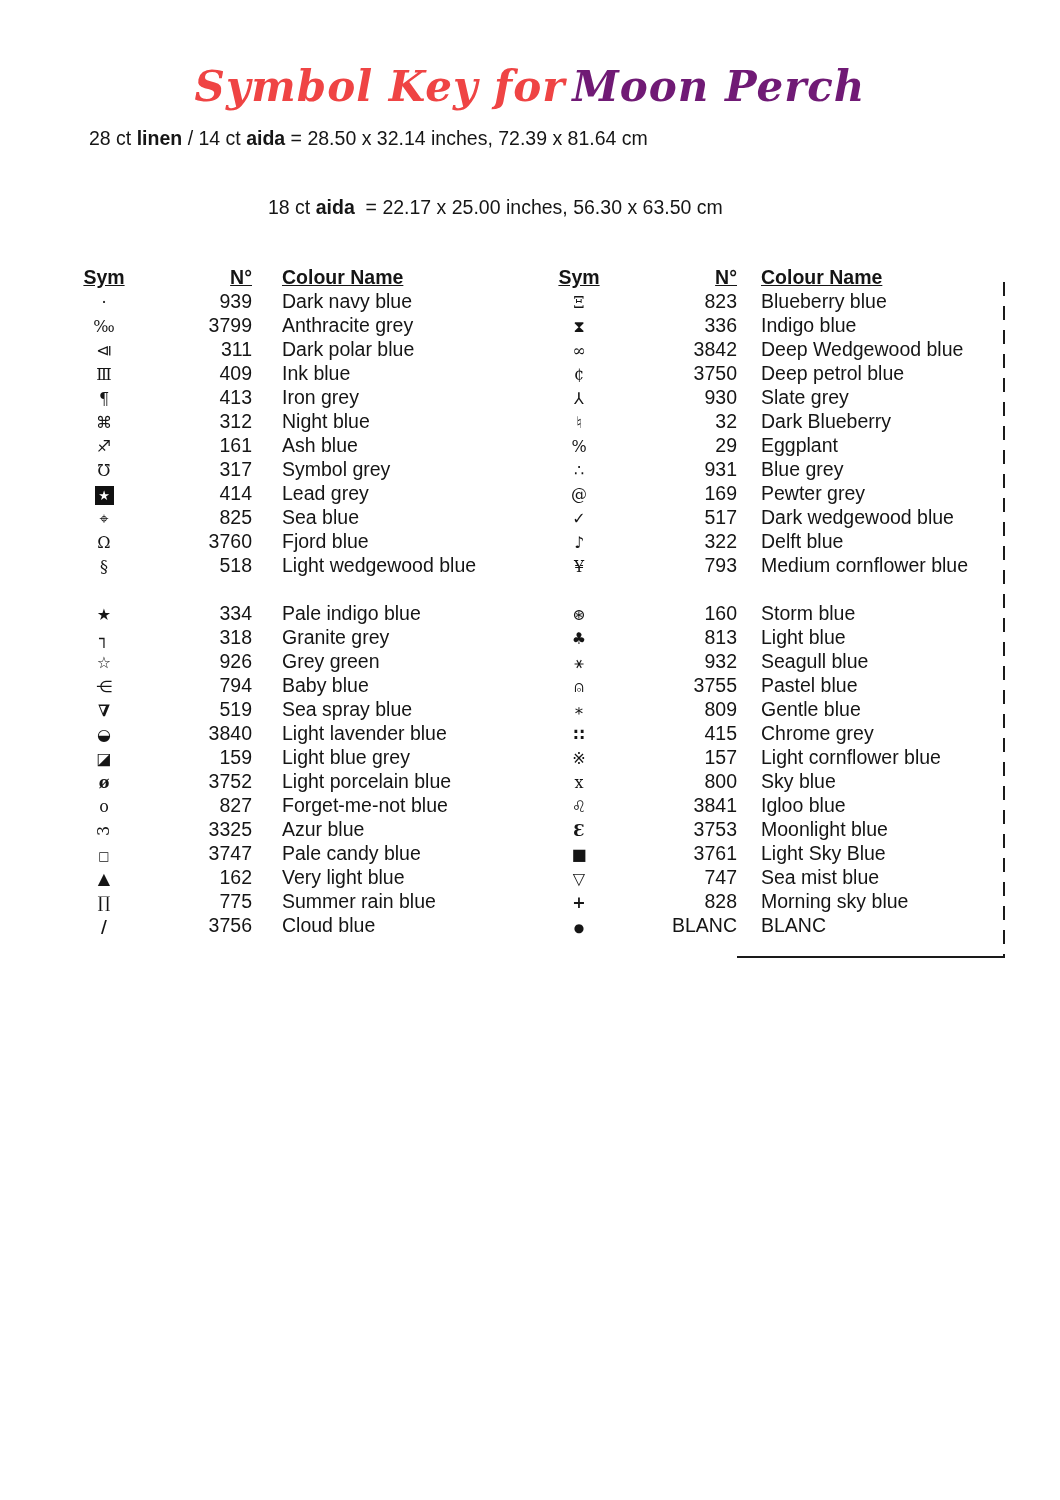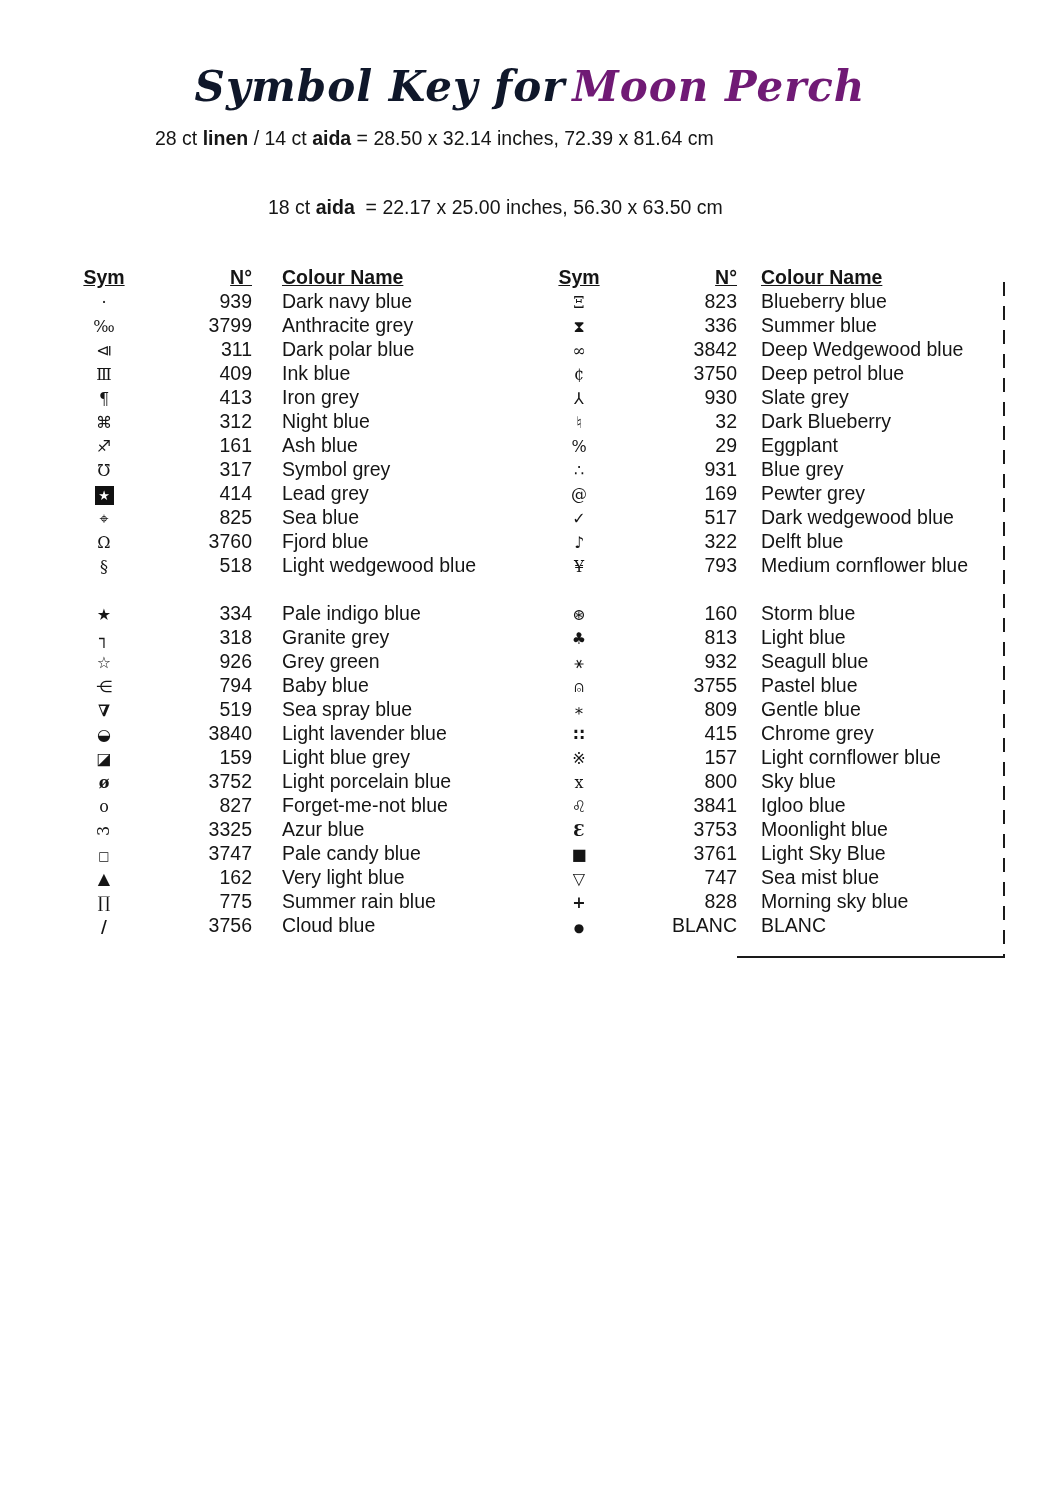--- a/index.html
+++ b/index.html
@@ -3,30 +3,30 @@
 <meta charset="utf-8">
 <style>
   html,body{margin:0;padding:0;background:#fff;}
   body{width:1060px;height:1500px;font-family:"Liberation Sans",sans-serif;color:#151515;}
   .page{position:relative;width:1060px;height:1500px;background:#fff;overflow:hidden;}
 
   
   .title{position:absolute;top:62px;left:0;width:100%;margin:0;text-align:center;
          font-family:"DejaVu Serif",serif;font-style:italic;font-weight:bold;font-size:42px;
          letter-spacing:1px;white-space:nowrap;}
-  .t-black{color:#0f172a;}
+  .t-black{color:#ef4444;}
   .t-teal{color:#701a75;margin-left:7px;}
 
   
   .info{position:absolute;top:124px;left:35px;font-size:19.5px;line-height:28.5px;color:#161616;}
   .iline{display:flex;}
   .lbl{font-weight:bold;width:90px;flex:0 0 90px;}
   .segs{white-space:pre-wrap;}
   .seg-b{font-weight:bold;}
-  .ind1{margin-left:120px;}
+  .ind1{margin-left:54px;}
   .ind2{margin-left:233px;margin-top:40px;}
 
   
   .tbl{position:absolute;top:266px;}
   .tbl-left{left:80px;width:478px;}
   .tbl-right{left:555px;width:452px;}
   .row{display:flex;height:24px;line-height:24px;font-size:19.5px;}
   .head{height:23px;line-height:23px;}
   .hd{font-weight:bold;text-decoration:underline;}
   .c-sym{width:48px;flex:0 0 48px;text-align:center;}
@@ -213,21 +213,21 @@
     </div>
     <div class="grp">
         <div class="row">
           <span class="c-sym"><span class="sym">Ξ</span></span>
           <span class="c-num">823</span>
           <span class="c-name">Blueberry blue</span>
         </div>
         <div class="row">
           <span class="c-sym"><span class="sym">⧗</span></span>
           <span class="c-num">336</span>
-          <span class="c-name">Summer blue</span>
+          <span class="c-name">Indigo blue</span>
         </div>
         <div class="row">
           <span class="c-sym"><span class="sym">∞</span></span>
           <span class="c-num">3842</span>
           <span class="c-name">Deep Wedgewood blue</span>
         </div>
         <div class="row">
           <span class="c-sym"><span class="sym">¢</span></span>
           <span class="c-num">3750</span>
           <span class="c-name">Deep petrol blue</span>

